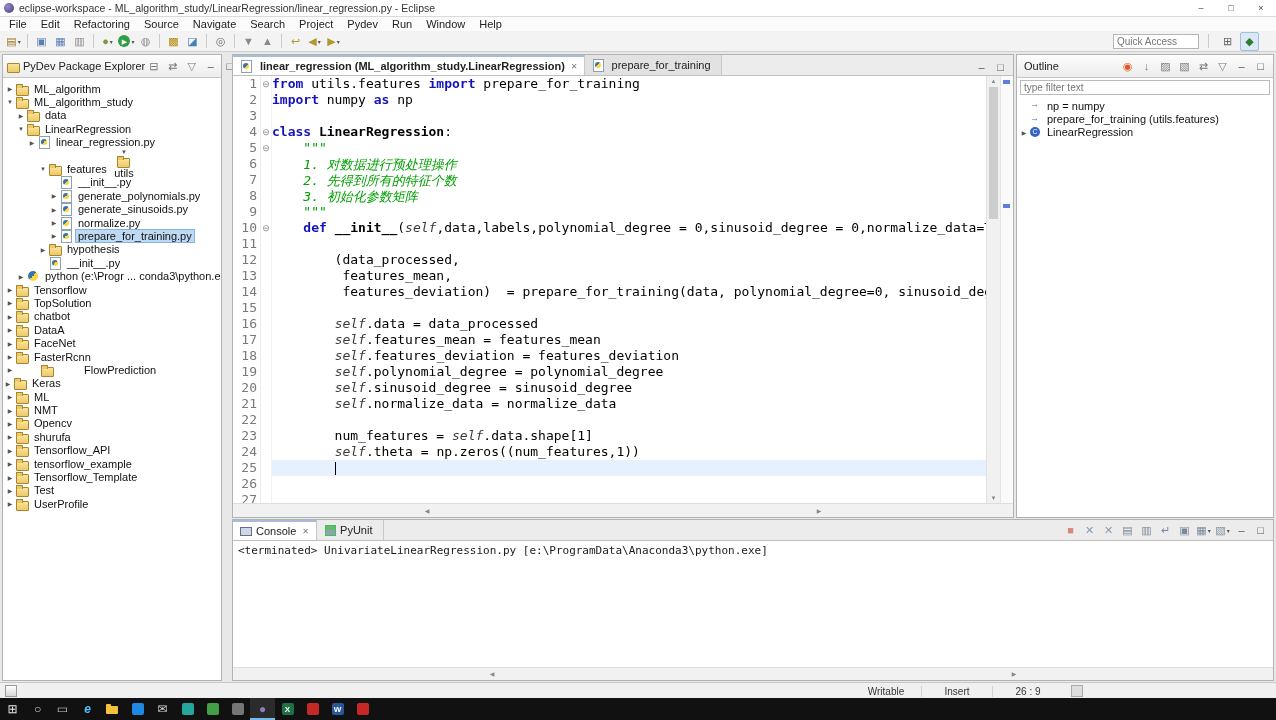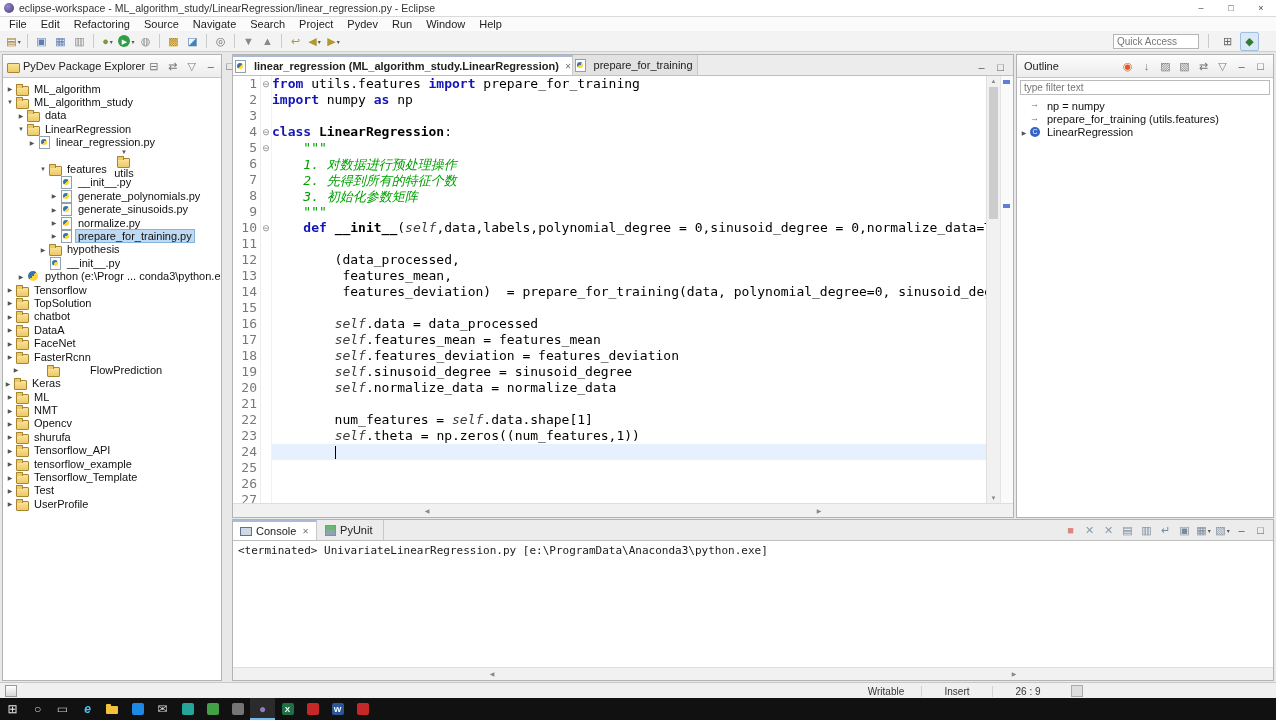--- a/index.html
+++ b/index.html
@@ -43,21 +43,21 @@
   .ticon{width:15px;height:12px;position:relative;flex:none;margin-right:2px}
   .ic-project::before,.ic-folder::before,.ic-package::before{content:"";position:absolute;left:1px;top:3px;width:11px;height:8px;background:linear-gradient(#fbe396,#edc96a);border:1px solid #a8862f;border-radius:1px}
   .ic-project::after,.ic-folder::after,.ic-package::after{content:"";position:absolute;left:1px;top:1px;width:5px;height:3px;background:#edc96a;border:1px solid #a8862f;border-bottom:none;border-radius:1px 1px 0 0}
   .ic-pyfile::before{content:"";position:absolute;left:2px;top:0;width:9px;height:11px;background:#fff;border:1px solid #8fa0b0}
   .ic-pyfile::after{content:"";position:absolute;left:4px;top:3px;width:6px;height:6px;border-radius:50%;background:linear-gradient(135deg,#3776ab 50%,#ffd43b 50%)}
   .ic-python::before{content:"";position:absolute;left:2px;top:1px;width:10px;height:10px;border-radius:50%;background:linear-gradient(135deg,#3776ab 50%,#ffd43b 50%)}
   
   #editor-area{left:232px;top:54px;width:782px;height:464px}
   #tabbar{height:20px;flex:none;background:#ececec;border-bottom:1px solid #c0c0c0;display:flex;align-items:flex-end}
   #etabs{display:flex;height:20px}
-  .etab{height:20px;display:flex;align-items:center;padding:0 0;border-right:1px solid #c8c8c8;background:#e2e2e2;box-sizing:border-box}
+  .etab{height:20px;display:flex;align-items:center;padding:0 6px;border-right:1px solid #c8c8c8;background:#e2e2e2;box-sizing:border-box}
   .etab.active{background:#fff;border-top:2px solid #a8bcd8}
   .etab.active .etab-label{font-weight:bold}
   .etab-label{margin:0 4px;white-space:nowrap;font-size:11px;color:#222}
   .etab-close{font-size:8px;color:#777;margin-left:2px}
   #etab-icons{margin-left:auto;padding-right:4px}
   #editor-body{flex:1;display:flex;overflow:hidden}
   #gutter{width:24px;flex:none;color:#787878;font:13px "DejaVu Sans Mono",monospace;text-align:right;padding-right:3px;border-right:1px solid #ececec}
   .gline{height:16px;line-height:16px}
   #foldrail{width:10px;flex:none;border-right:1px solid #f2f2f2}
   .fline{height:16px;line-height:16px;font-size:9px;color:#8a8a8a;text-align:center}
@@ -337,21 +337,21 @@
       <div class="trow" style="padding-left: 2px;">
         <span class="tarrow">▶</span>
         <span class="ticon ic-project"></span>
         <span class="tlabel">FaceNet</span>
       </div>
       <div class="trow" style="padding-left: 2px;">
         <span class="tarrow">▶</span>
         <span class="ticon ic-project"></span>
         <span class="tlabel">FasterRcnn</span>
       </div>
-      <div class="trow" style="padding-left: 8px; gap: 25px;">
+      <div class="trow" style="padding-left: 2px; gap: 25px;">
         <span class="tarrow">▶</span>
         <span class="ticon ic-project"></span>
         <span class="tlabel">FlowPrediction</span>
       </div>
       <div class="trow" style="padding-left: 0;">
         <span class="tarrow">▶</span>
         <span class="ticon ic-project"></span>
         <span class="tlabel">Keras</span>
       </div>
       <div class="trow" style="padding-left: 2px;">
@@ -497,20 +497,21 @@
           <div class="cline"><span class="tk-c">    """</span></div>
           <div class="cline"><span class="tk-t">    </span><span class="tk-k">def</span><span class="tk-t"> </span><span class="tk-d">__init__</span><span class="tk-t">(</span><span class="tk-s">self</span><span class="tk-t">,data,labels,polynomial_degree = 0,sinusoid_degree = 0,normalize_data=T</span></div>
           <div class="cline"></div>
           <div class="cline"><span class="tk-t">        (data_processed,</span></div>
           <div class="cline"><span class="tk-t">         features_mean,</span></div>
           <div class="cline"><span class="tk-t">         features_deviation)  = prepare_for_training(data, polynomial_degree=0, sinusoid_deg</span></div>
           <div class="cline"></div>
           <div class="cline"><span class="tk-t">        </span><span class="tk-s">self</span><span class="tk-t">.data = data_processed</span></div>
           <div class="cline"><span class="tk-t">        </span><span class="tk-s">self</span><span class="tk-t">.features_mean = features_mean</span></div>
           <div class="cline"><span class="tk-t">        </span><span class="tk-s">self</span><span class="tk-t">.features_deviation = features_deviation</span></div>
+          <div class="cline"><span class="tk-t">        </span><span class="tk-s">self</span><span class="tk-t">.polynomial_degree = polynomial_degree</span></div>
           <div class="cline"><span class="tk-t">        </span><span class="tk-s">self</span><span class="tk-t">.sinusoid_degree = sinusoid_degree</span></div>
           <div class="cline"><span class="tk-t">        </span><span class="tk-s">self</span><span class="tk-t">.normalize_data = normalize_data</span></div>
           <div class="cline"></div>
           <div class="cline"><span class="tk-t">        num_features = </span><span class="tk-s">self</span><span class="tk-t">.data.shape[1]</span></div>
           <div class="cline"><span class="tk-t">        </span><span class="tk-s">self</span><span class="tk-t">.theta = np.zeros((num_features,1))</span></div>
           <div class="cline cur"><span class="caret" style="margin-left: 8ch;"></span></div>
           <div class="cline"></div>
         </div>
       </div>
     <div id="vscroll">

